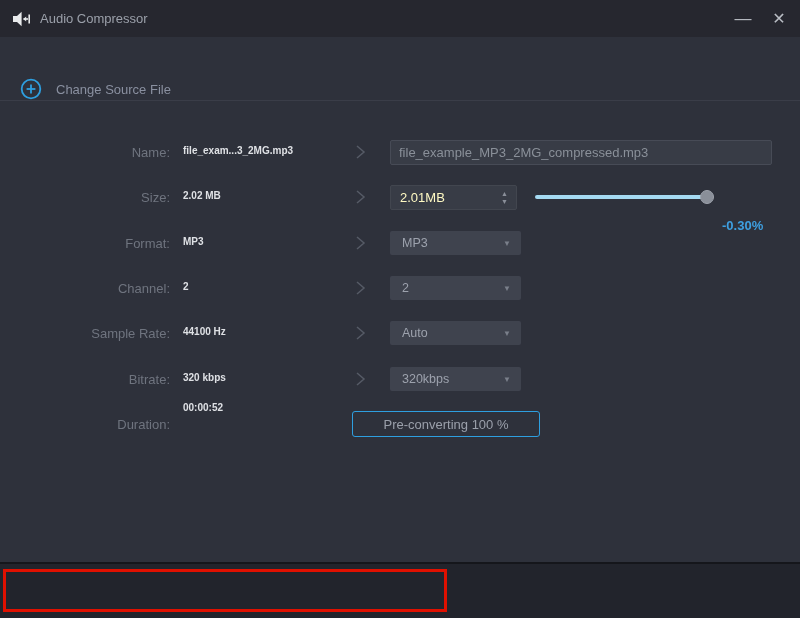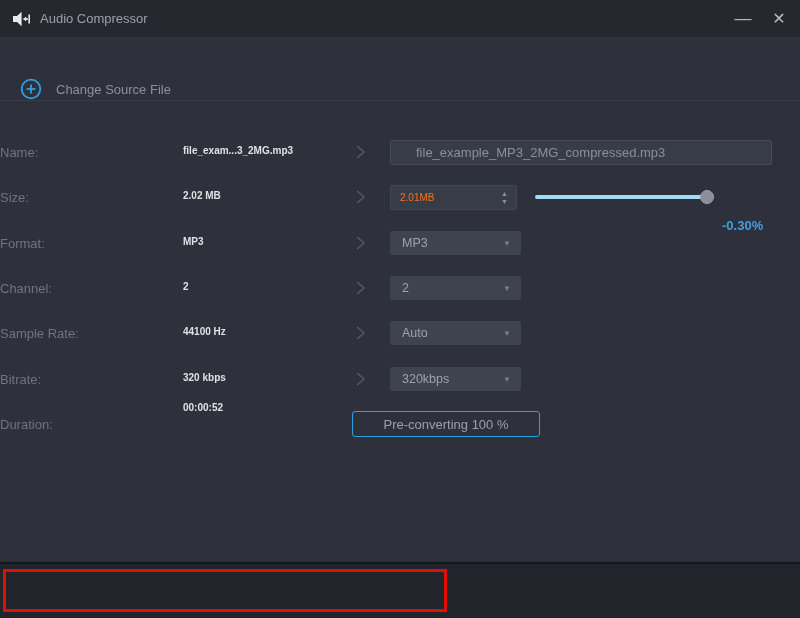--- a/index.html
+++ b/index.html
@@ -31,36 +31,36 @@
   .source-bar {
     position:absolute; left:0; top:37px; width:800px; height:64px;
     border-bottom:1px solid #3a3d48;
     display:flex; align-items:flex-end;
   }
   .change-source { display:flex; align-items:center; margin-left:20px; background:none; border:none; cursor:pointer; }
   .plus-icon { display:flex; }
   .change-source-label { margin-left:14px; font-size:13px; color:#8a90a0; }
 
   
-  .row-label { position:absolute; left:0; width:170px; text-align:left; color:#6f747f; font-size:13px; }
+  .row-label { position:absolute; left:0; width:170px; text-align:right; color:#6f747f; font-size:13px; }
   .row-value { position:absolute; left:183px; font-size:10px; font-weight:600; color:#dfe1e5; }
   .chevron { position:absolute; left:352px; }
 
   .text-input {
     position:absolute; left:390px; width:382px; height:25px;
     background:#383c46; border:1px solid #474b56; border-radius:2px;
-    color:#8a9099; font-size:13px; padding:0 25px;
+    color:#8a9099; font-size:13px; padding:0 8px;
     font-family:"Liberation Sans", sans-serif;
   }
   .spinbox {
     position:absolute; left:390px; width:127px; height:25px;
     background:#383c46; border:1px solid #42464f; border-radius:2px;
     display:flex; align-items:center;
   }
-  .spinbox-value { padding-left:9px; font-size:10px; color:#f97316; flex:1; }
+  .spinbox-value { padding-left:9px; font-size:13px; color:#fef9c3; flex:1; }
   .spin-arrows { display:flex; flex-direction:column; margin-right:8px; gap:2px; }
   .spin-arrows button {
     background:none; border:none; color:#8a8f99; font-size:7px; line-height:6px; cursor:pointer; padding:0;
   }
   .slider { position:absolute; left:535px; width:177px; height:14px; }
   .slider-track { position:absolute; left:0; right:0; top:5px; height:4px; border-radius:2px; background:#a5daf2; }
   .slider-thumb {
     position:absolute; top:0; width:14px; height:14px; border-radius:50%;
     background:#8a8f99; border:1px solid #9da2ab; margin-left:-7px; cursor:pointer;
   }

